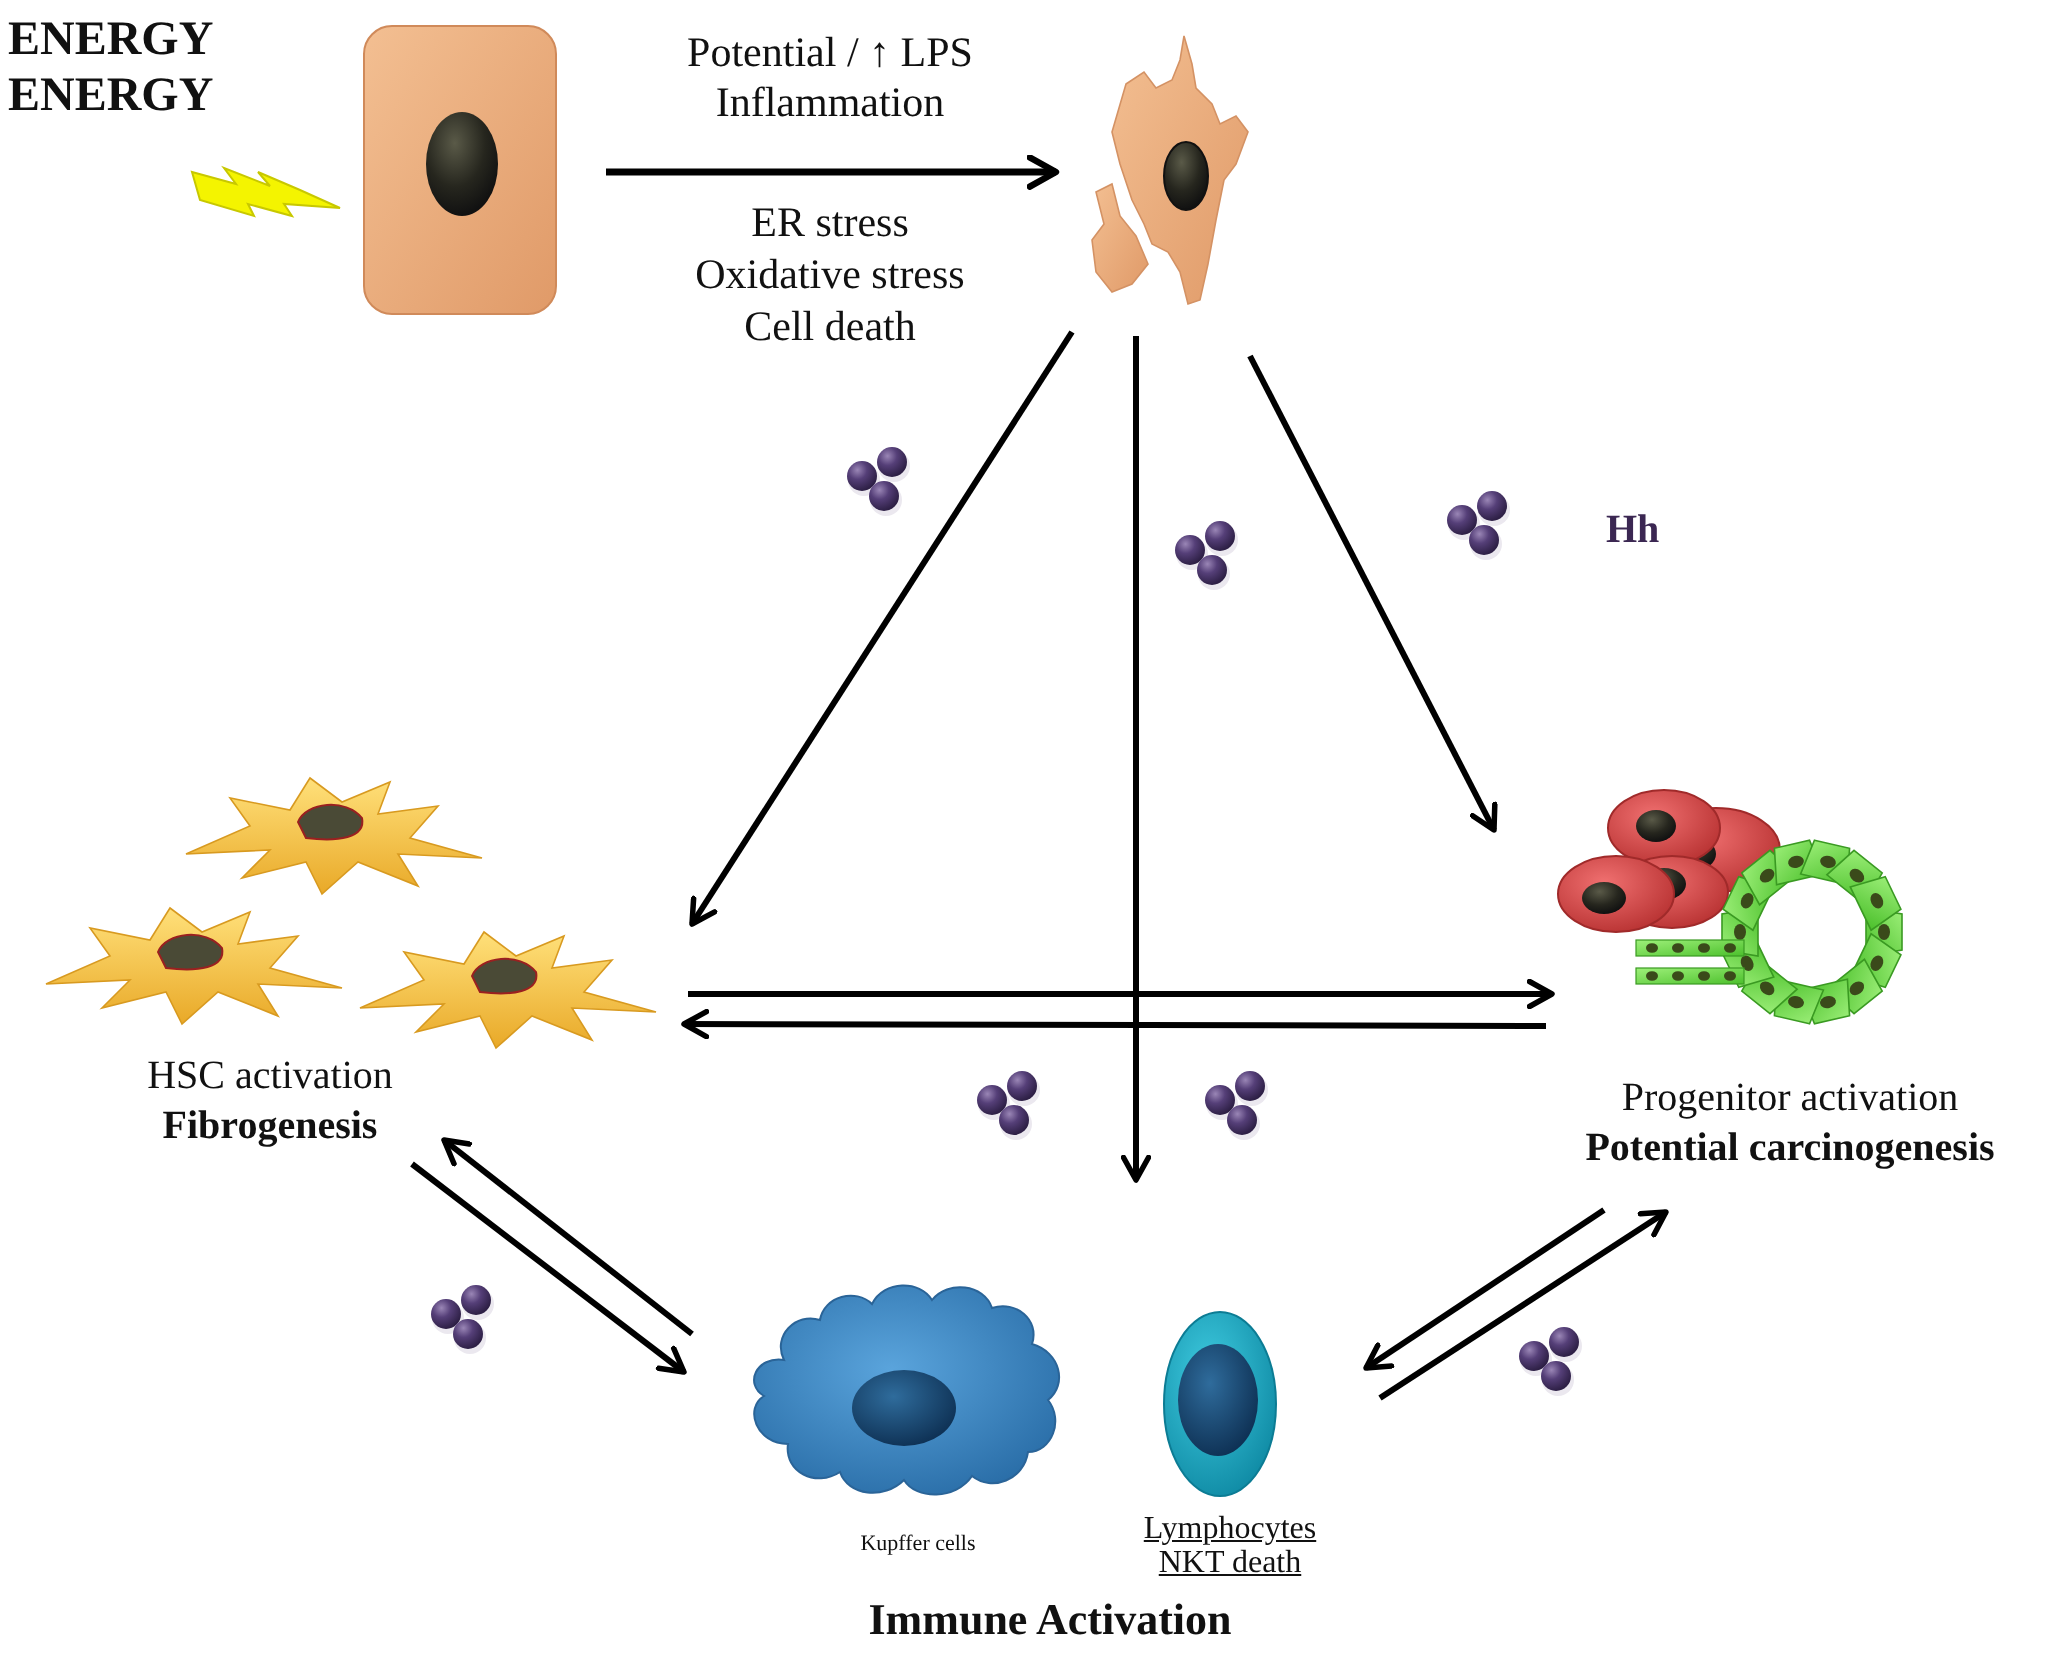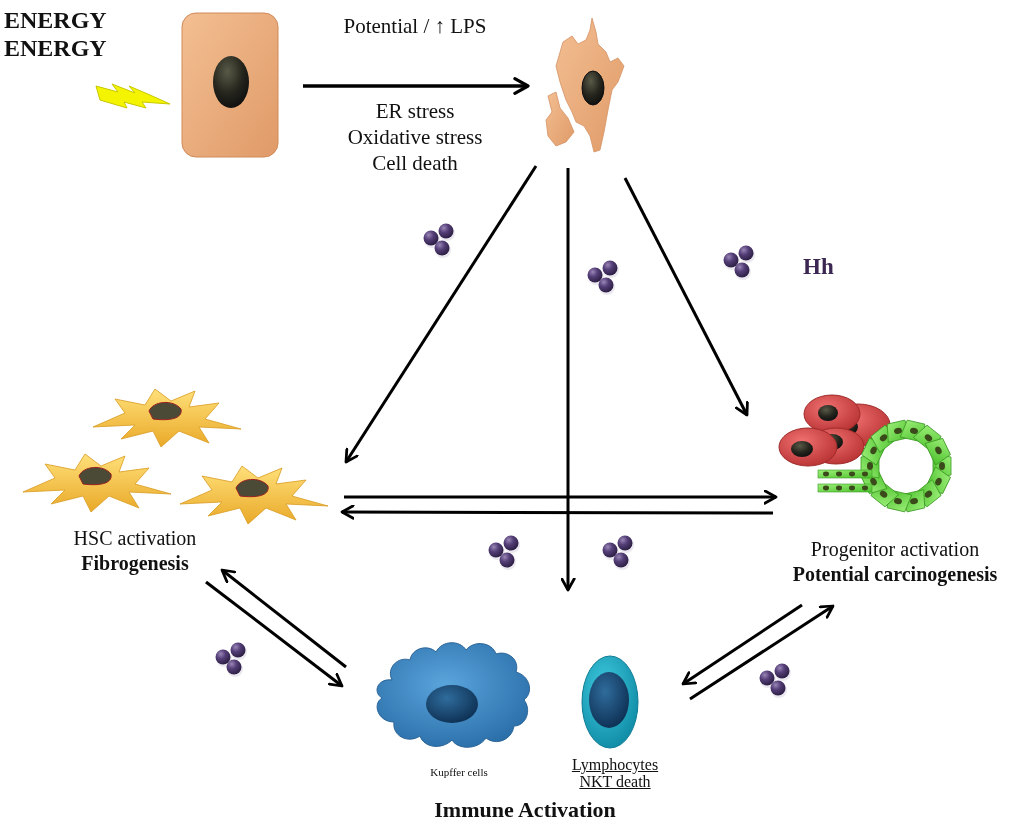--- a/index.html
+++ b/index.html
@@ -3,21 +3,21 @@
 <meta charset="utf-8">
 <style>
   html,body{margin:0;padding:0;background:#ffffff;}
   body{width:1024px;height:829px;position:relative;overflow:hidden;font-family:"Liberation Serif","DejaVu Serif",serif;color:#111;}
   svg#diagram{position:absolute;left:0;top:0;width:1024px;height:829px;}
   .lbl{position:absolute;white-space:nowrap;text-align:center;line-height:1.12;}
   .bold{font-weight:bold;}
   .t-energy{left:4px;top:6px;font-size:24px;font-weight:bold;text-align:left;line-height:28px;}
   .t-top{left:300px;top:14px;width:230px;font-size:21px;line-height:25px;}
   .t-top2{left:300px;top:98px;width:230px;font-size:21px;line-height:26px;}
-  .t-hh{left:803px;top:254px;font-size:23px;font-weight:bold;color:#3b2752;}
+  .t-hh{left:803px;top:254px;font-size:20px;font-weight:bold;color:#3b2752;}
   .t-hsc{left:20px;top:526px;width:230px;font-size:20px;line-height:25px;text-align:center;}
   .t-prog{left:770px;top:537px;width:250px;font-size:20px;line-height:25px;}
   .t-kupffer{left:404px;top:766px;width:110px;font-size:11px;}
   .t-lymph{left:560px;top:756px;width:110px;font-size:16px;line-height:17px;text-decoration:underline;}
   .t-immune{left:380px;top:798px;width:290px;font-size:22px;font-weight:bold;}
 </style>
 </head>
 <body>
 
 <svg id="diagram" viewBox="0 0 1024 829" xmlns="http://www.w3.org/2000/svg">
@@ -261,20 +261,21 @@
   </g>
 </svg>
 
 <div class="lbl t-energy">
   <div>ENERGY</div>
   <div>ENERGY</div>
 </div>
 
 <div class="lbl t-top">
   <div>Potential / ↑ LPS</div>
+  <div>Inflammation</div>
 </div>
 
 <div class="lbl t-top2">
   <div>ER stress</div>
   <div>Oxidative stress</div>
   <div>Cell death</div>
 </div>
 
 <div class="lbl t-hh">Hh</div>
 

